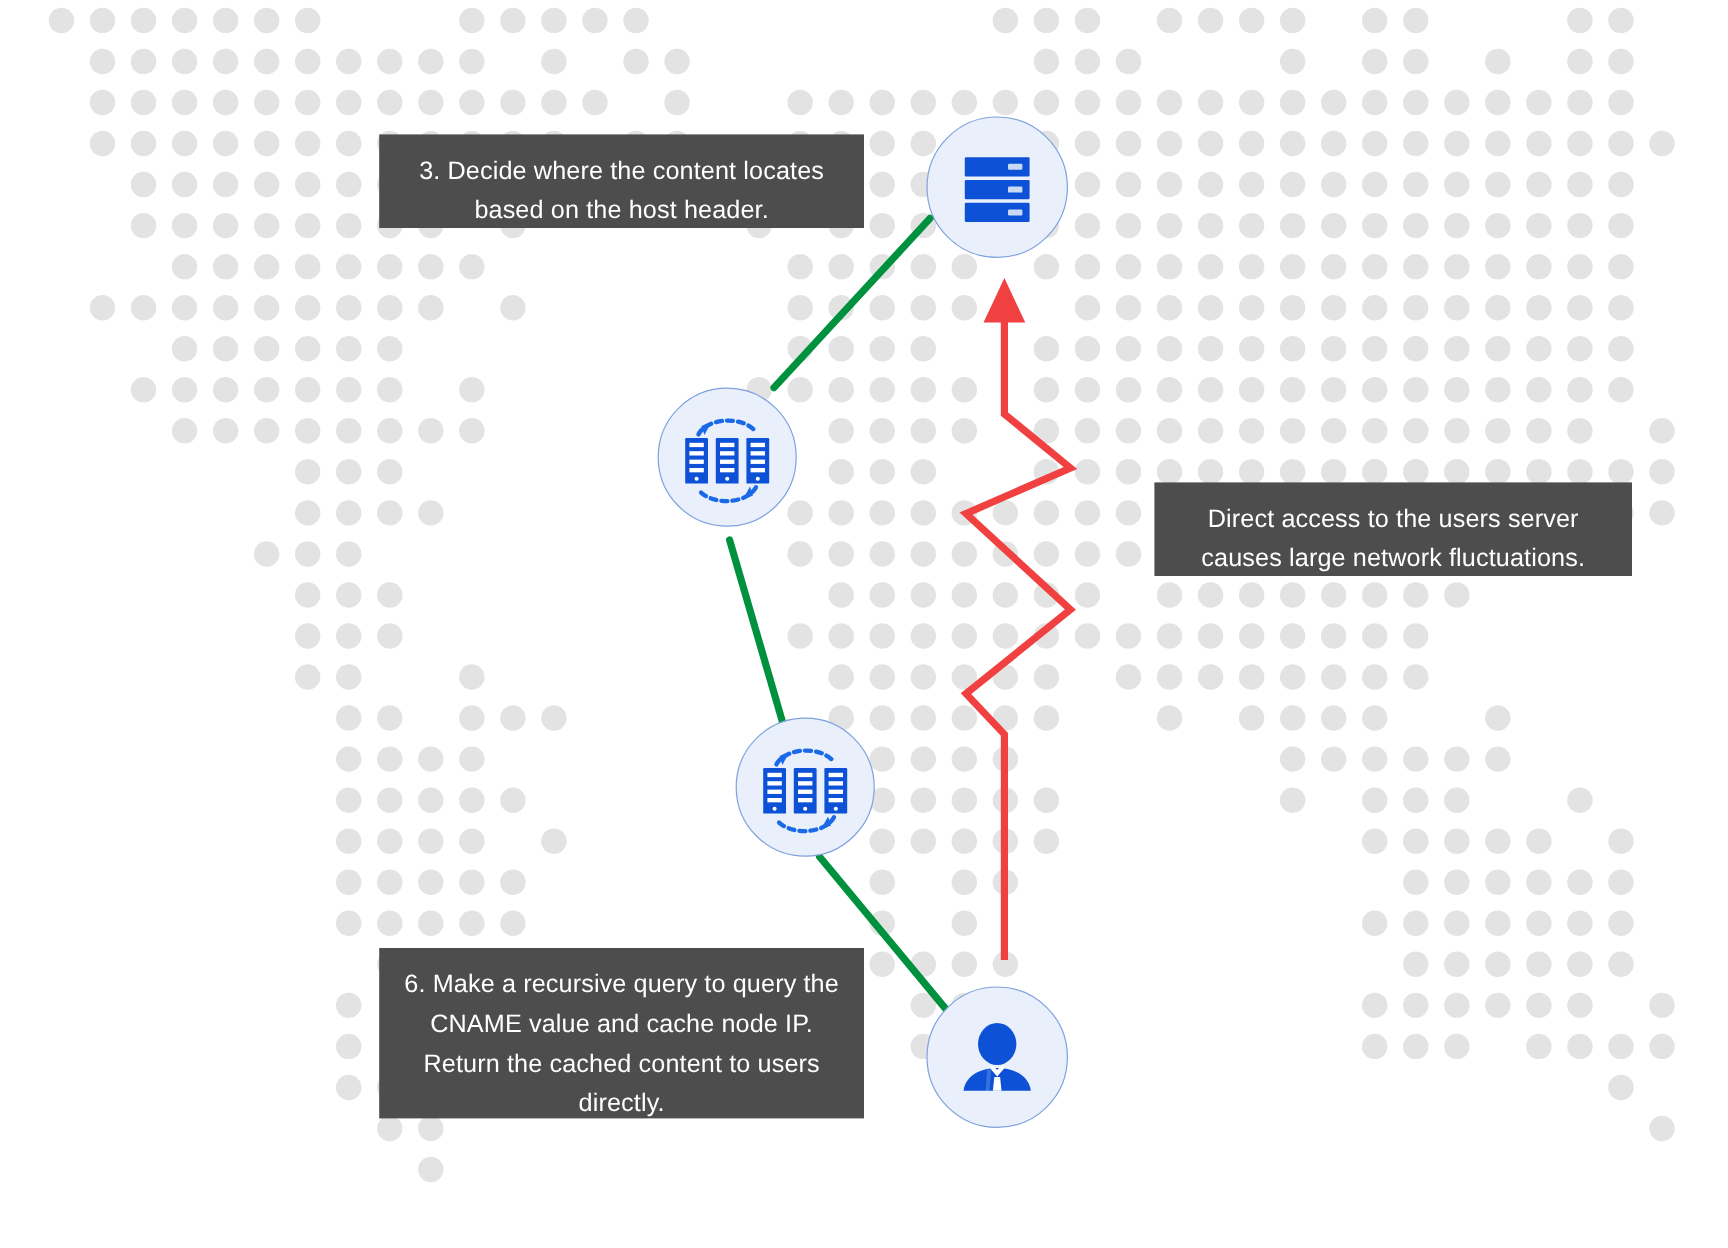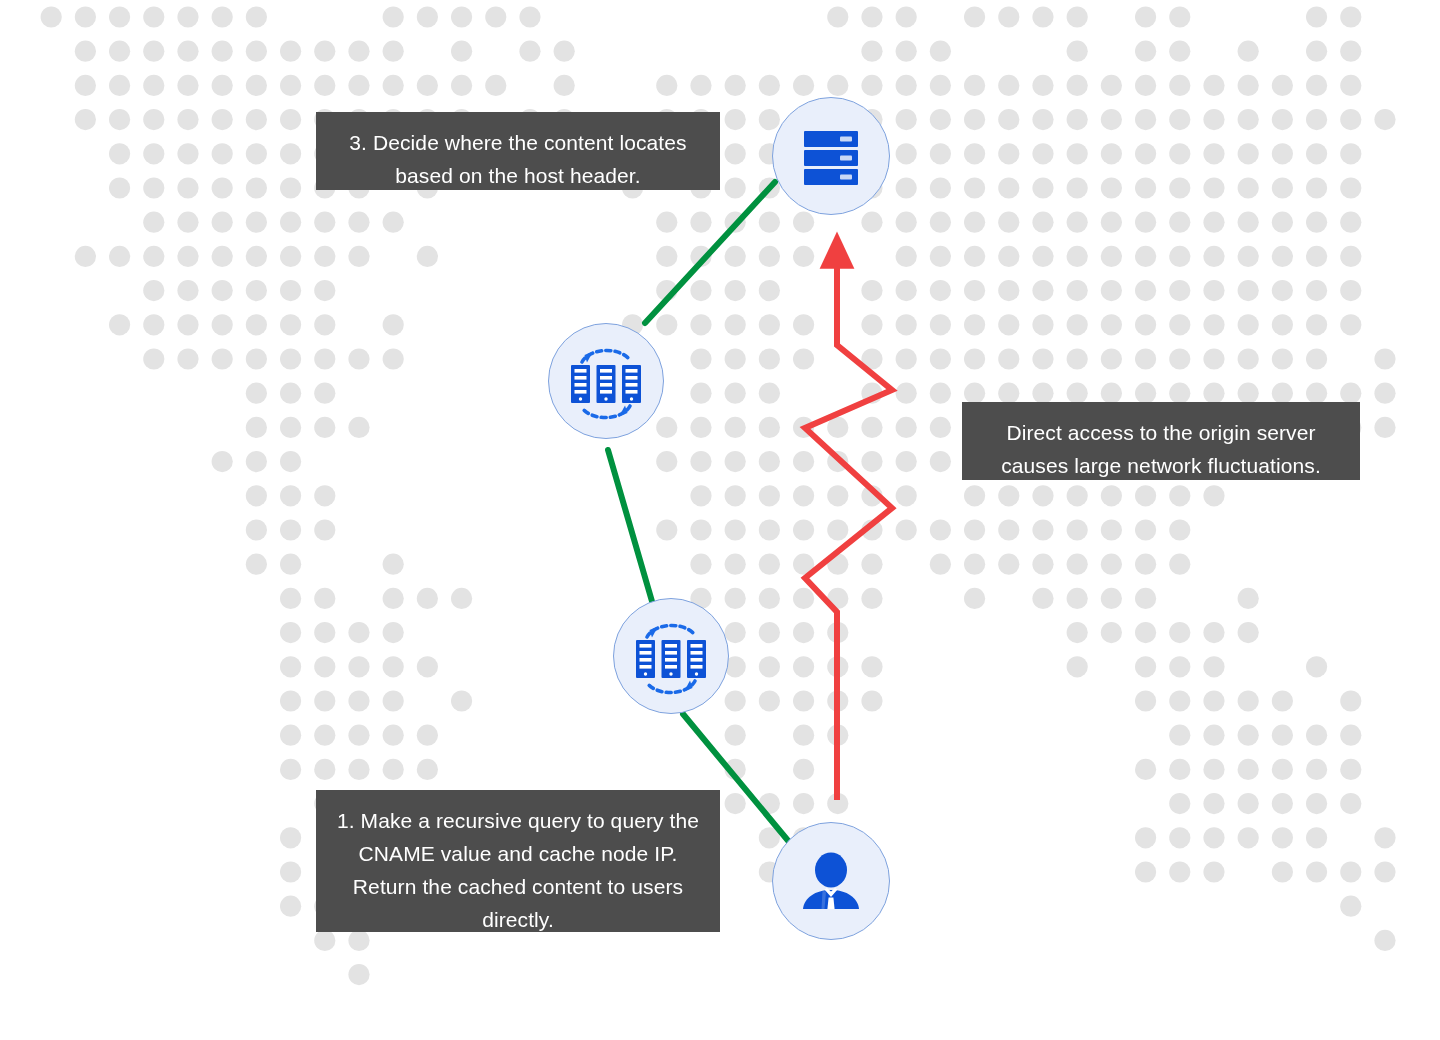--- a/index.html
+++ b/index.html
@@ -736,20 +736,20 @@
       <path d="M27.5 46 L31 46.5 L29.5 64 L26.5 64 Z" fill="#ffffff" opacity="0.18"></path>
     </svg>
   </div>
 
   <div class="callout" style="left:316px; top:112px; width:404px; height:78px;">
     <span>3. Decide where the content locates based on the host header.</span>
   </div>
 
 
   <div class="callout" style="left:316px; top:790px; width:404px; height:142px;">
-    <span>1. Make a recursive query to query the CNAME value and cache node IP. Return the cached content to users directly.</span>
+    <span>6. Make a recursive query to query the CNAME value and cache node IP. Return the cached content to users directly.</span>
   </div>
 
   <div class="callout" style="left:962px; top:402px; width:398px; height:78px;">
-    <span>Direct access to the origin server causes large network fluctuations.</span>
+    <span>Direct access to the users server causes large network fluctuations.</span>
   </div>
 
 </div>
 
 </body></html>

